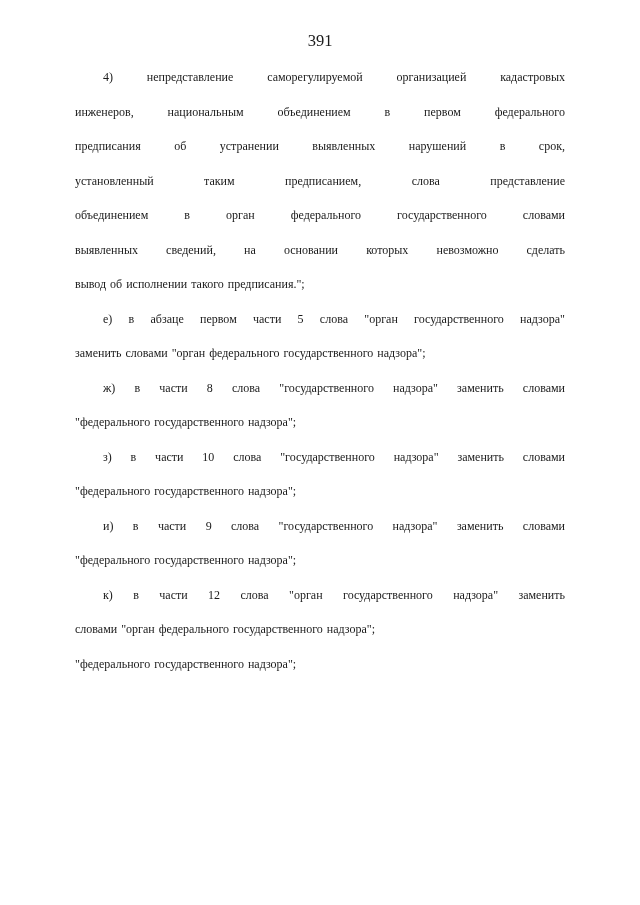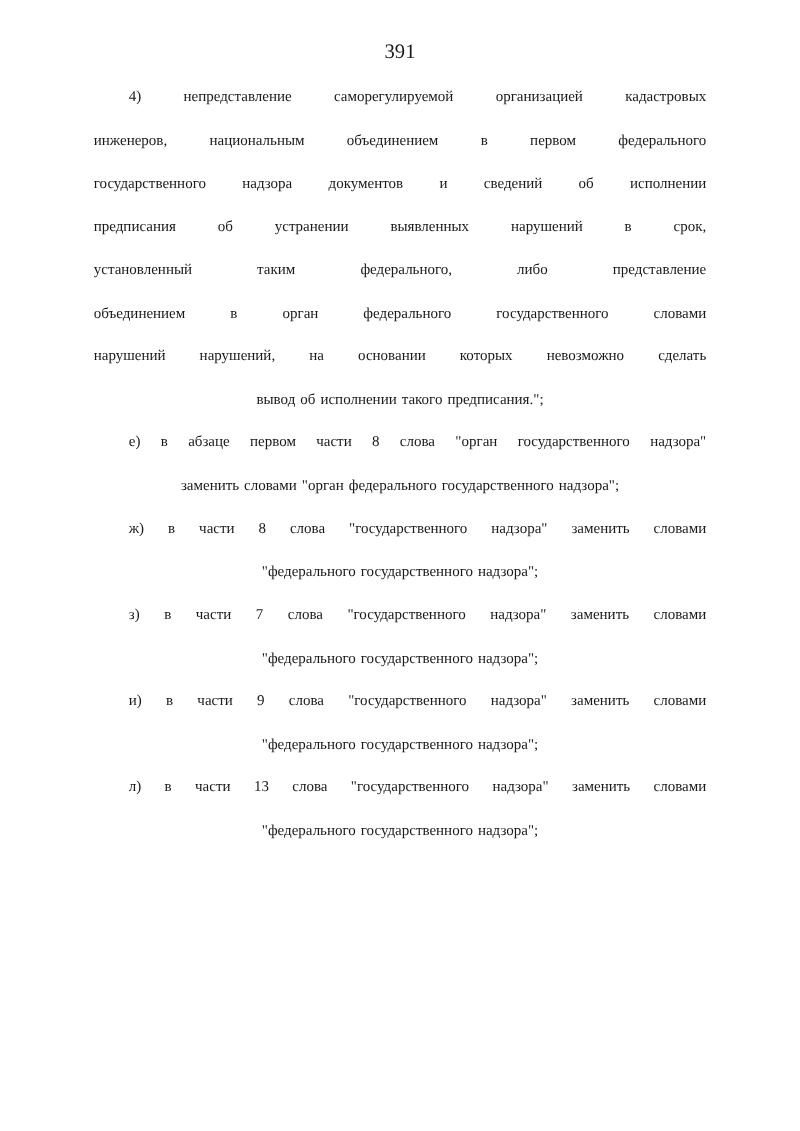--- a/index.html
+++ b/index.html
@@ -34,60 +34,61 @@
     color: #1a1a1a;
   }
   .paragraph {
     margin: 0;
     padding: 0;
   }
   .line {
     height: 34.5px;
     line-height: 34.5px;
     word-spacing: 1px;
-    text-align: center;
   }
   .line.just {
     text-align: justify;
     text-align-last: justify;
   }
   .line.first {
     text-indent: 28px;
   }
 </style>
 </head>
 <body style="background: rgb(255, 255, 255);">
 
 <div class="page">
   <div class="page-number">391</div>
   <div class="content" id="content" style="color: rgb(26, 26, 26);">
       <div class="paragraph">
         <div class="line first just">4) непредставление саморегулируемой организацией кадастровых</div>
         <div class="line just">инженеров, национальным объединением в первом федерального</div>
-        <div class="line just">государственного надзора документов и сведений об исполнении</div>
         <div class="line just">предписания об устранении выявленных нарушений в срок,</div>
-        <div class="line just">установленный таким федерального, либо представление</div>
+        <div class="line just">установленный таким предписанием, слова представление</div>
         <div class="line just">объединением в орган федерального государственного словами</div>
-        <div class="line just">нарушений нарушений, на основании которых невозможно сделать</div>
+        <div class="line just">выявленных сведений, на основании которых невозможно сделать</div>
         <div class="line">вывод об исполнении такого предписания.";</div>
       </div>
       <div class="paragraph">
-        <div class="line first just">е) в абзаце первом части 8 слова "орган государственного надзора"</div>
+        <div class="line first just">е) в абзаце первом части 5 слова "орган государственного надзора"</div>
         <div class="line">заменить словами "орган федерального государственного надзора";</div>
       </div>
       <div class="paragraph">
         <div class="line first just">ж) в части 8 слова "государственного надзора" заменить словами</div>
         <div class="line">"федерального государственного надзора";</div>
       </div>
       <div class="paragraph">
-        <div class="line first just">з) в части 7 слова "государственного надзора" заменить словами</div>
+        <div class="line first just">з) в части 10 слова "государственного надзора" заменить словами</div>
         <div class="line">"федерального государственного надзора";</div>
       </div>
       <div class="paragraph">
         <div class="line first just">и) в части 9 слова "государственного надзора" заменить словами</div>
         <div class="line">"федерального государственного надзора";</div>
       </div>
       <div class="paragraph">
-        <div class="line first just">л) в части 13 слова "государственного надзора" заменить словами</div>
+        <div class="line first just">к) в части 12 слова "орган государственного надзора" заменить</div>
+        <div class="line">словами "орган федерального государственного надзора";</div>
+      </div>
+      <div class="paragraph">
         <div class="line">"федерального государственного надзора";</div>
       </div>
     </div>
 </div>
 
 </body></html>

